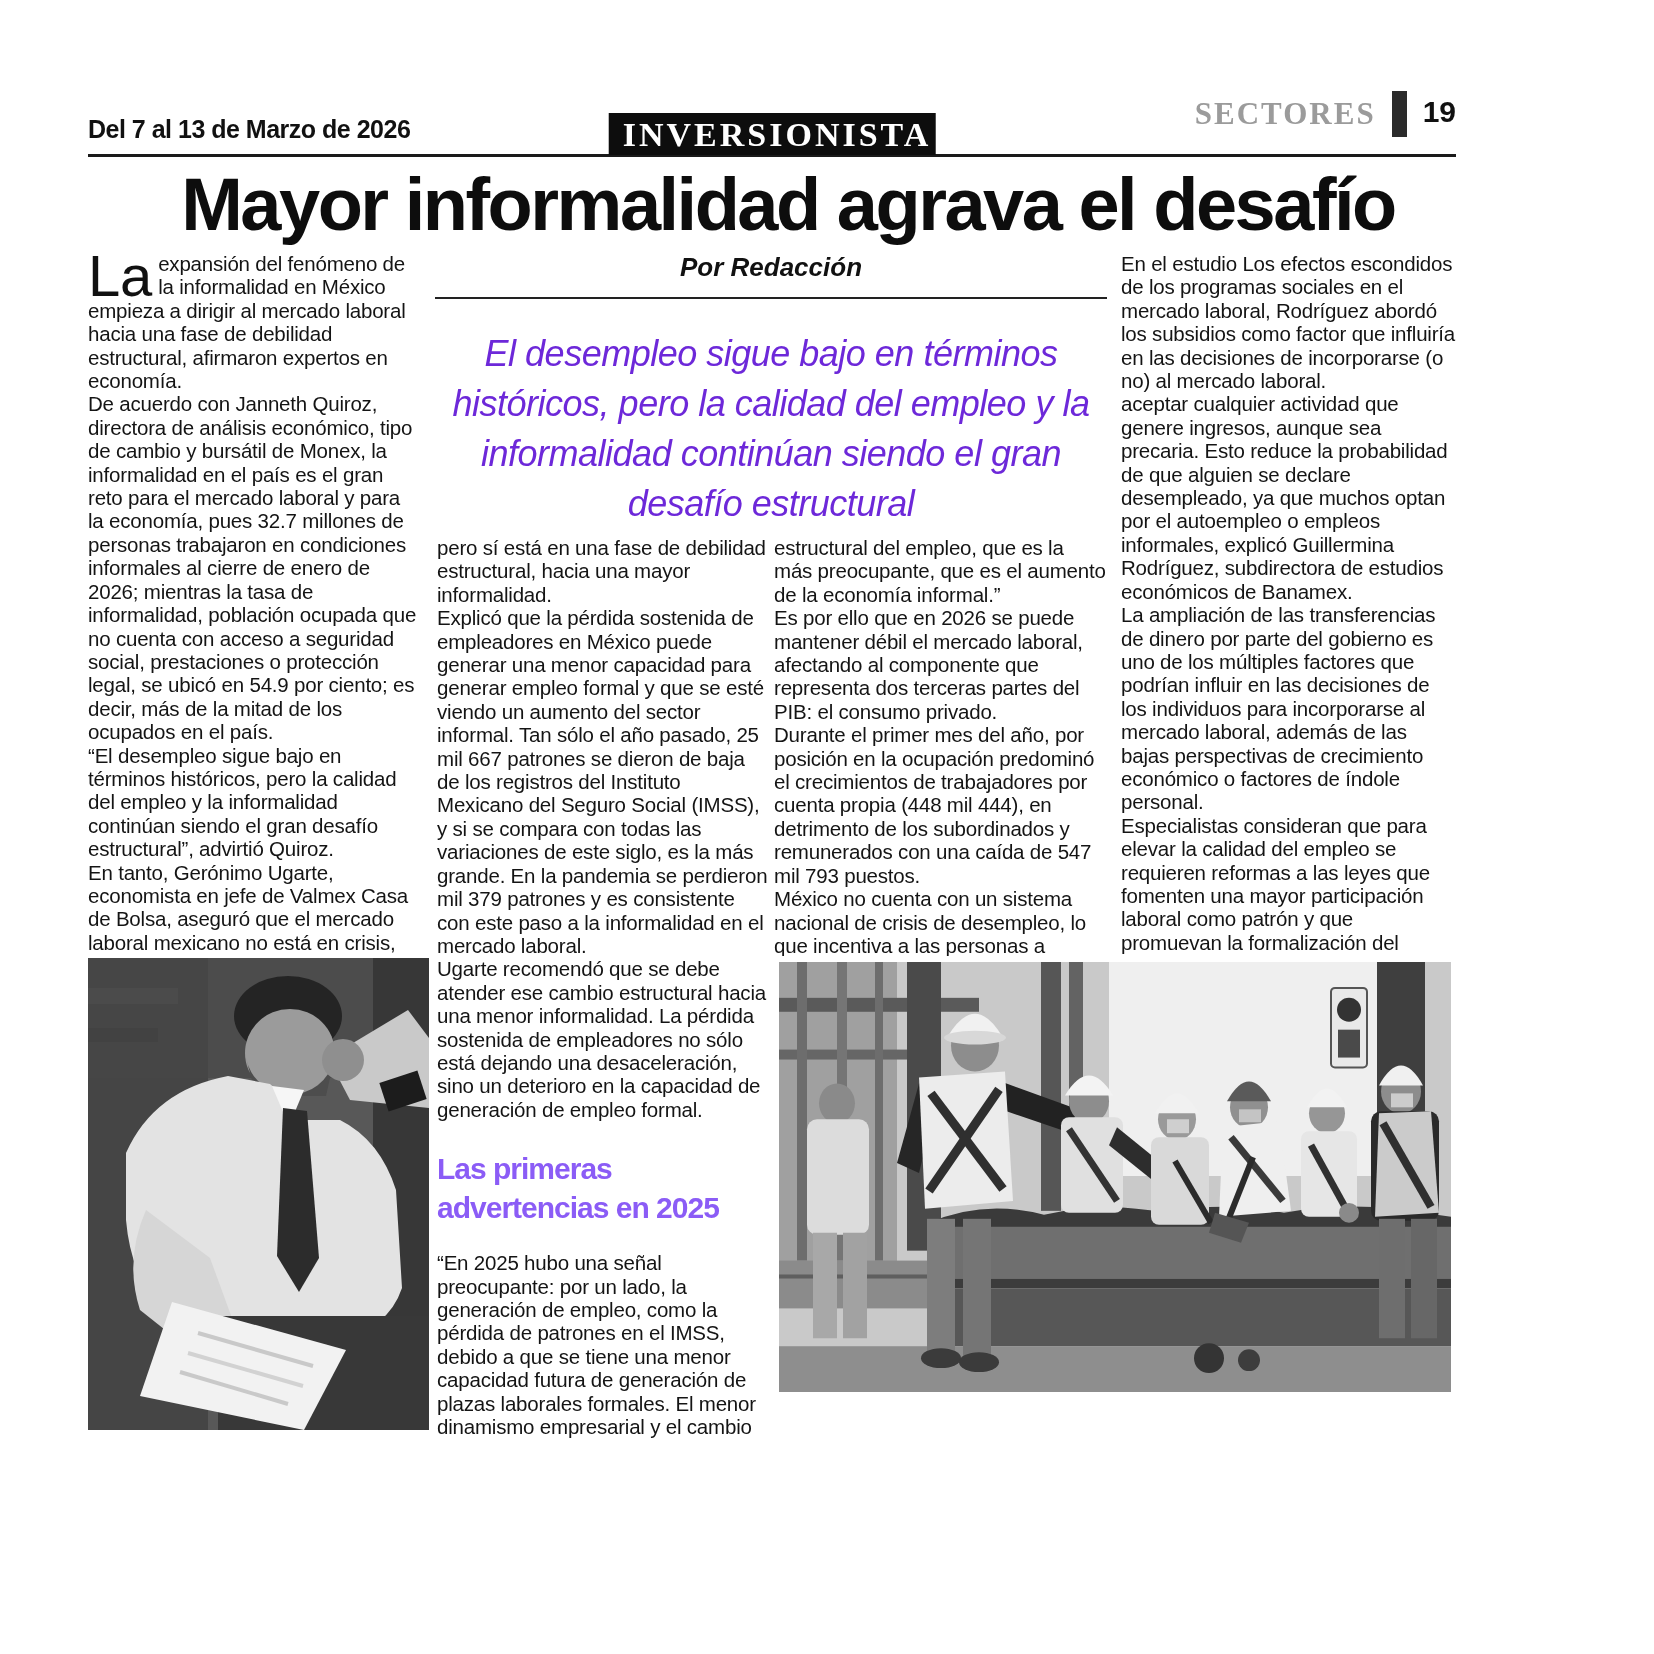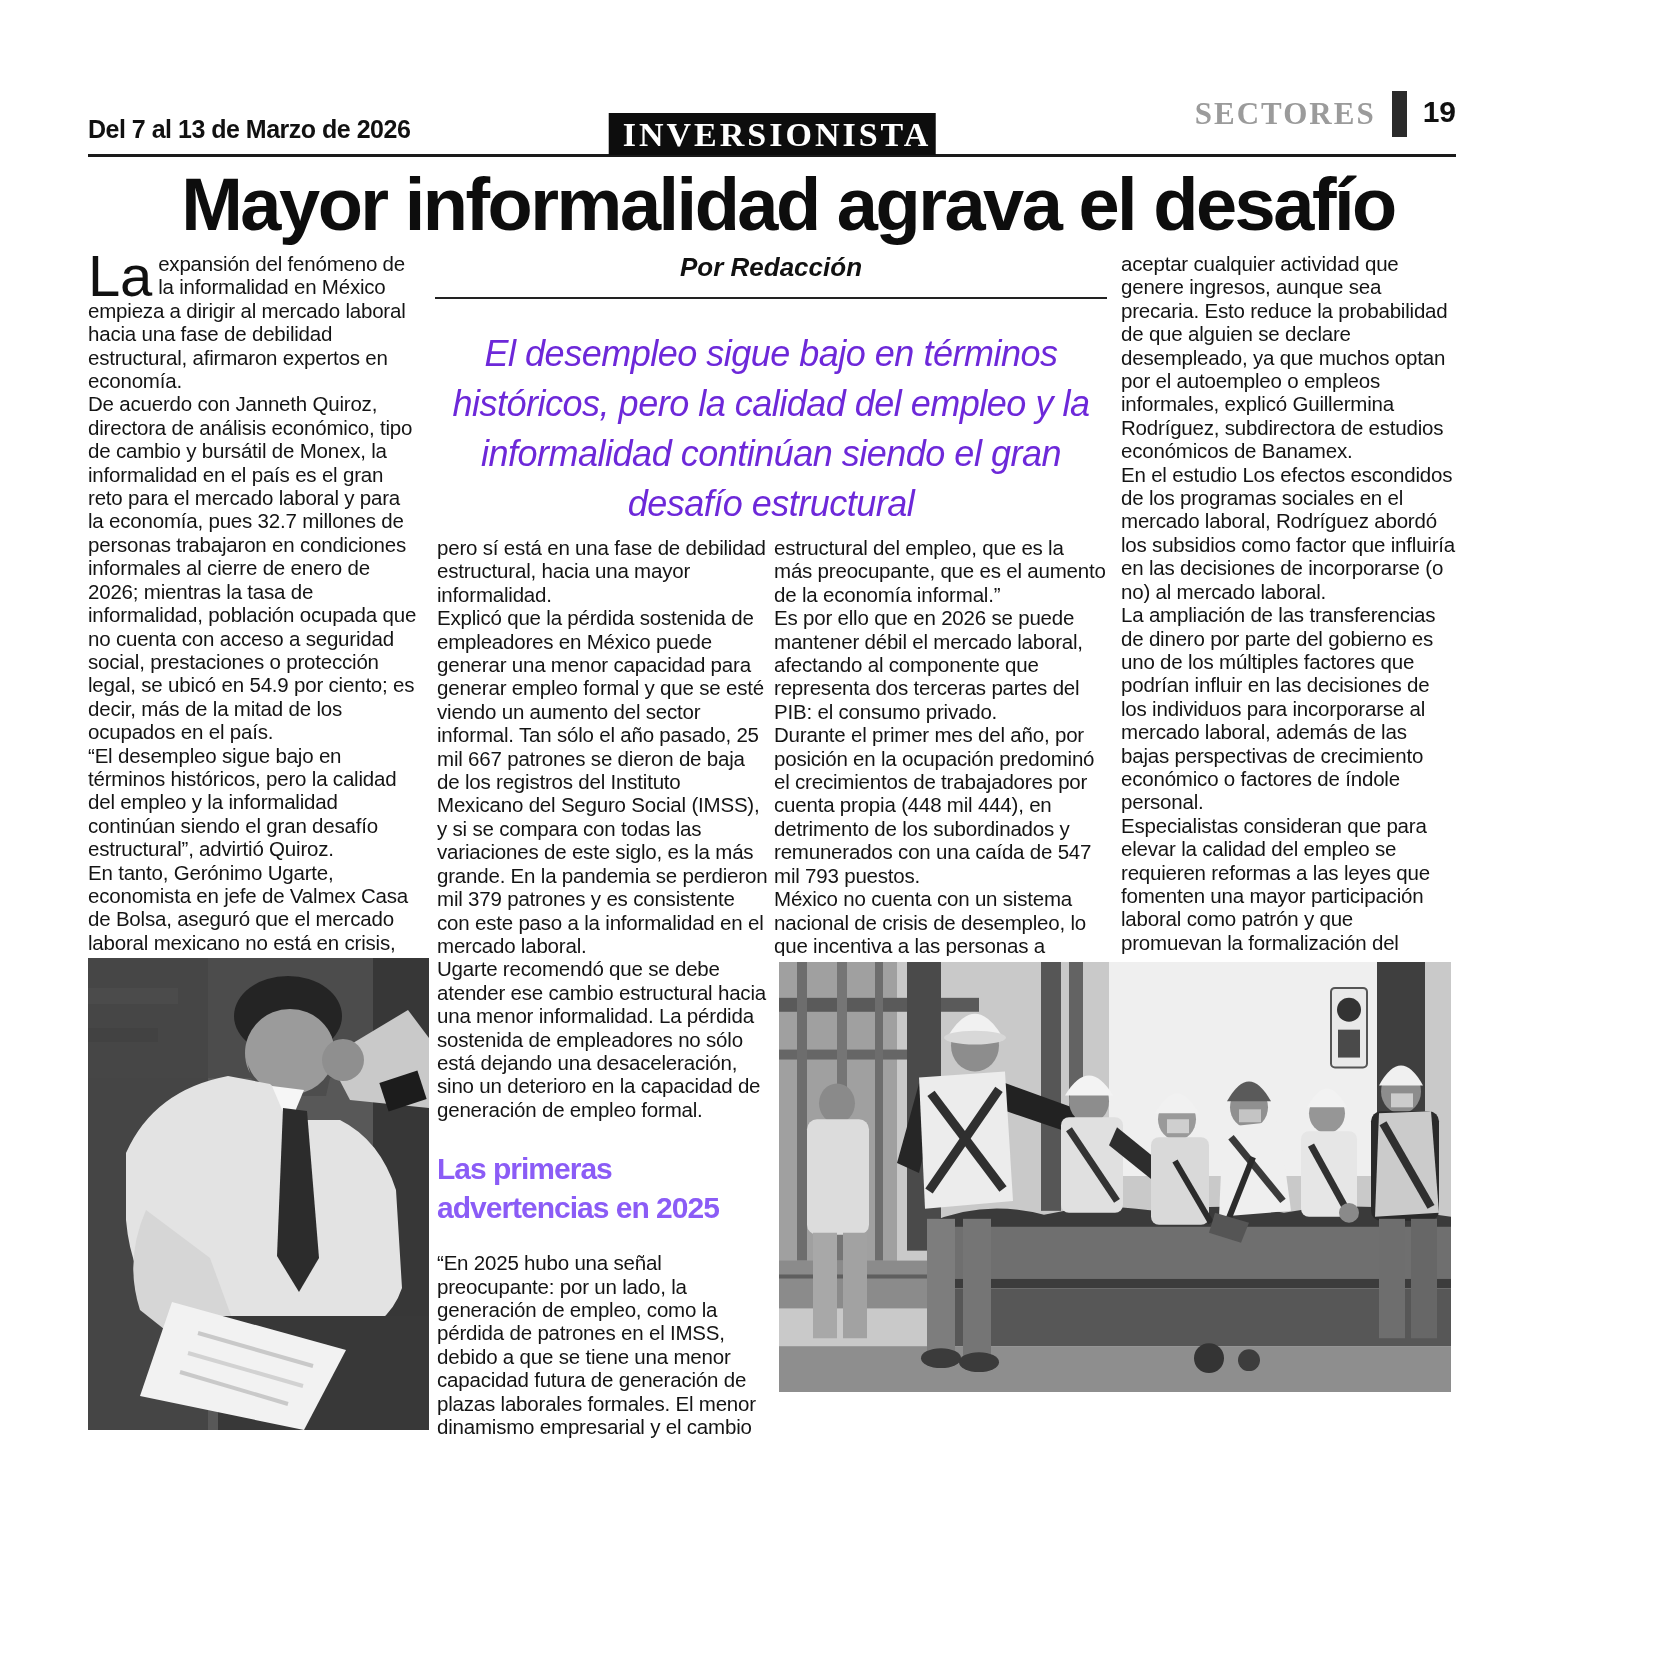--- a/index.html
+++ b/index.html
@@ -84,22 +84,22 @@
   </section>
 
   <section class="col col3">
     <p>estructural del empleo, que es la más preocupante, que es el aumento de la economía informal.”</p>
     <p>Es por ello que en 2026 se puede mantener débil el mercado laboral, afectando al componente que representa dos terceras partes del PIB: el consumo privado.</p>
     <p>Durante el primer mes del año, por posición en la ocupación predominó el crecimientos de trabajadores por cuenta propia (448 mil 444), en detrimento de los subordinados y remunerados con una caída de 547 mil 793 puestos.</p>
     <p>México no cuenta con un sistema nacional de crisis de desempleo, lo que incentiva a las personas a</p>
   </section>
 
   <section class="col col4">
+    <p>En el estudio Los efectos escondidos de los programas sociales en el mercado laboral, Rodríguez abordó los subsidios como factor que influiría en las decisiones de incorporarse (o no) al mercado laboral.</p>
     <p>aceptar cualquier actividad que genere ingresos, aunque sea precaria. Esto reduce la probabilidad de que alguien se declare desempleado, ya que muchos optan por el autoempleo o empleos informales, explicó Guillermina Rodríguez, subdirectora de estudios económicos de Banamex.</p>
-    <p>En el estudio Los efectos escondidos de los programas sociales en el mercado laboral, Rodríguez abordó los subsidios como factor que influiría en las decisiones de incorporarse (o no) al mercado laboral.</p>
     <p>La ampliación de las transferencias de dinero por parte del gobierno es uno de los múltiples factores que podrían influir en las decisiones de los individuos para incorporarse al mercado laboral, además de las bajas perspectivas de crecimiento económico o factores de índole personal.</p>
     <p>Especialistas consideran que para elevar la calidad del empleo se requieren reformas a las leyes que fomenten una mayor participación laboral como patrón y que promuevan la formalización del trabajo en el país.</p>
   </section>
 
   <figure class="photo photo-left" role="img" aria-label="Hombre con camisa blanca y corbata, preocupado, revisando un documento">
     <svg viewBox="0 0 341 472" preserveAspectRatio="none">
       <rect width="341" height="472" fill="#585858"></rect>
       <rect width="120" height="472" fill="#3f3f3f" opacity="0.75"></rect>
       <rect width="341" height="120" fill="#474747" opacity="0.7"></rect>
       <rect x="0" y="30" width="90" height="16" fill="#4b4b4b"></rect>

